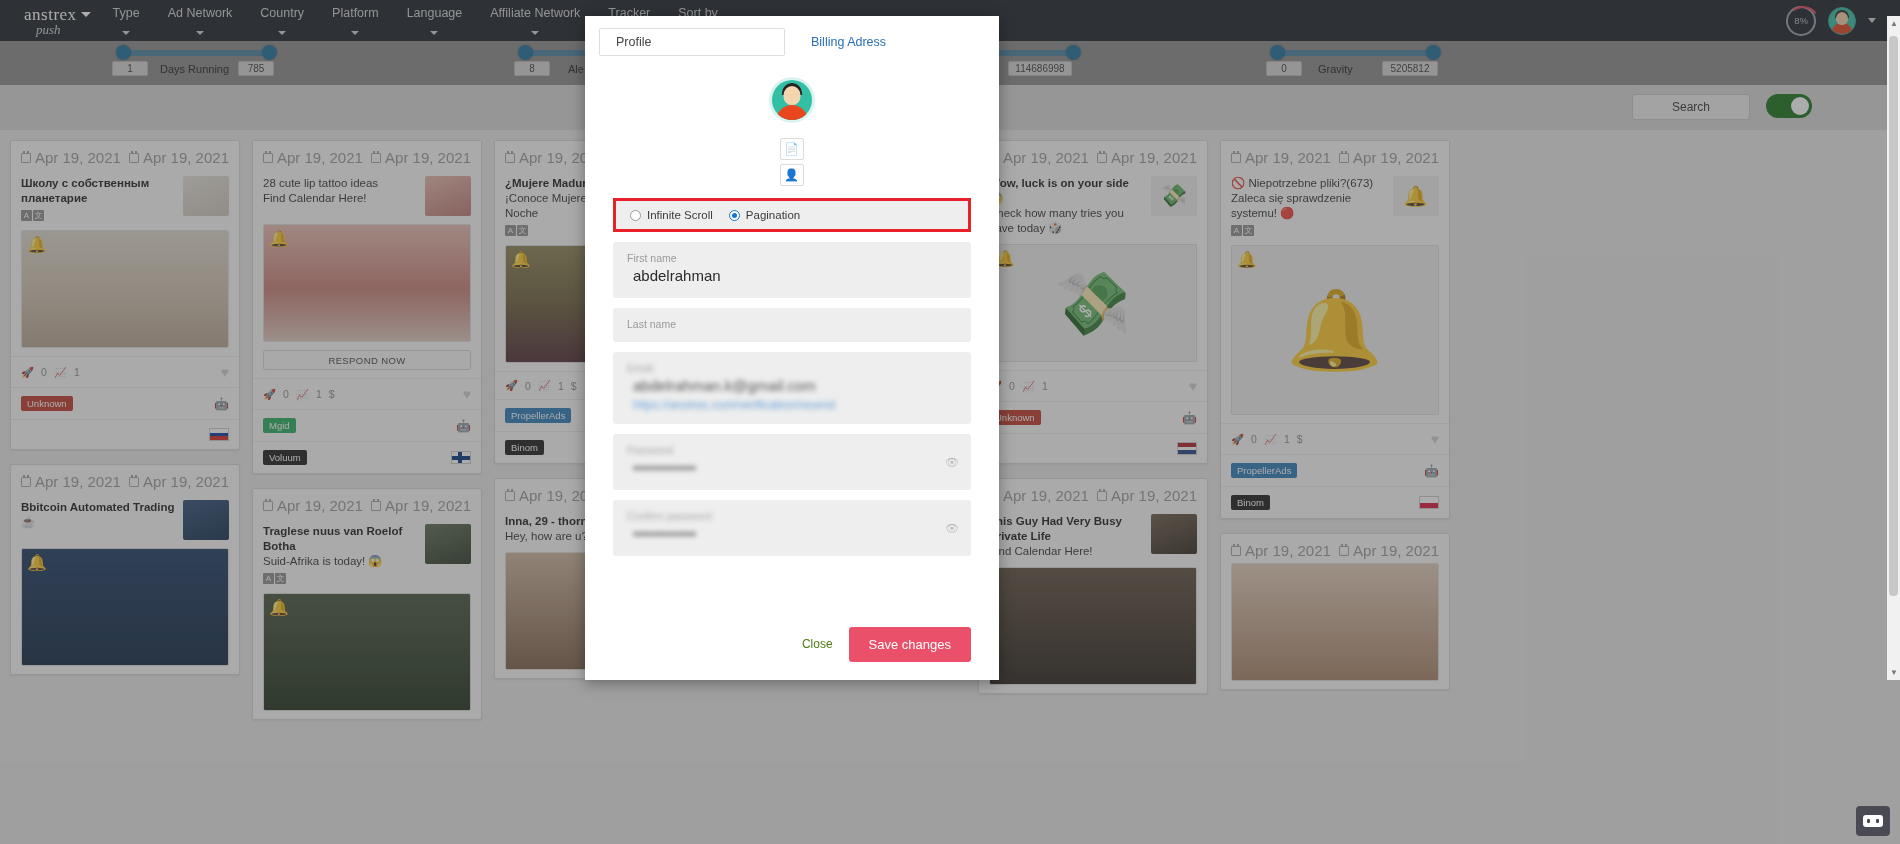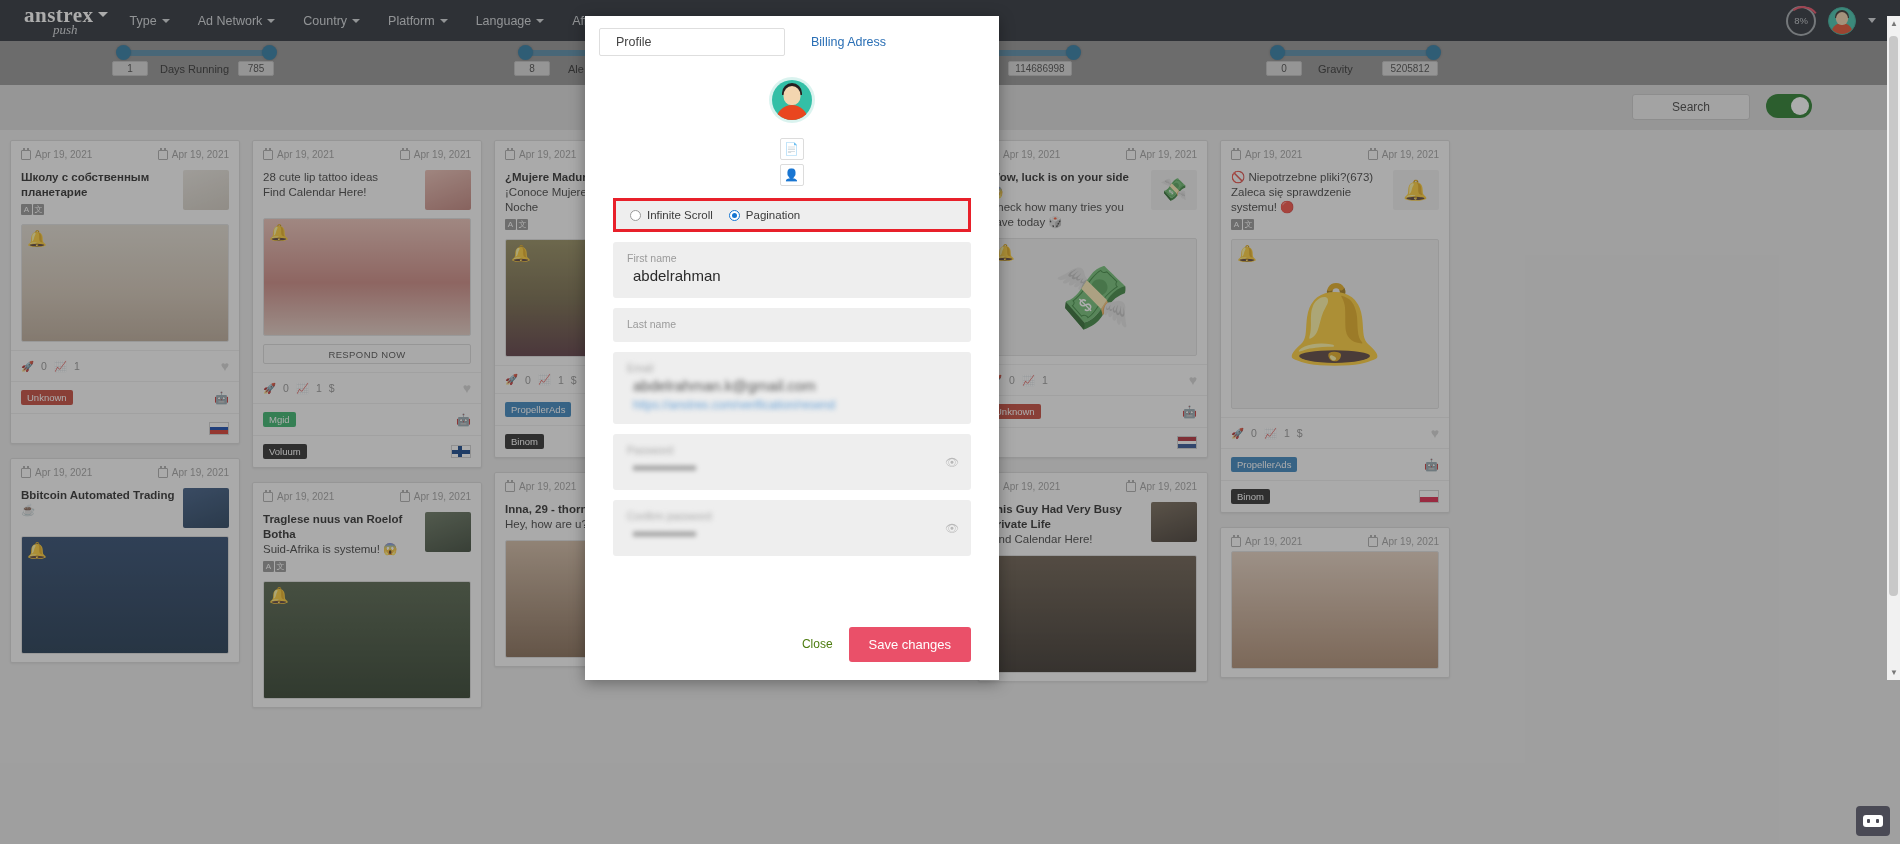--- a/index.html
+++ b/index.html
@@ -9,28 +9,28 @@
     font-family: "Liberation Sans", sans-serif;
     background:#e9e9e9;
   }
   
   .topnav{
     position:absolute; top:0; left:0; width:1900px; height:41px;
     background:#1b2028; display:flex; align-items:center; padding:0 12px;
     z-index:40;
   }
   .brand{ display:flex; flex-direction:column; margin-right:22px; padding-left:12px;}
-  .brand-main{ color:#ffffff; font-size:21px; letter-spacing:.5px; line-height:18px;
-    font-family:"Liberation Serif", serif; font-weight:700; position:relative;}
+  .brand-main{ color:#ffffff; font-size:17px; letter-spacing:.5px; line-height:18px;
+    font-family:"Liberation Serif", serif; font-weight:400; position:relative;}
   .brand-sub{ color:#cfd3d8; font-size:13px; font-style:italic;
      font-family:"Liberation Serif", serif; text-align:right; line-height:12px; padding-right:16px;}
   .brand-caret{ position:absolute; right:-14px; top:6px; width:0;height:0;
     border-left:5px solid transparent;border-right:5px solid transparent;border-top:5px solid #ffffff;}
   .navitem{ color:#cfd3d8; font-size:12.5px; padding:0 14px; white-space:nowrap;
-    display:flex; align-items:center; gap:5px; cursor:pointer;}
+    display:flex; align-items:center; gap:11px; cursor:pointer;flex-direction:column;}
   .caret{ width:0;height:0;border-left:4px solid transparent;border-right:4px solid transparent;
     border-top:4px solid #cfd3d8; display:inline-block; }
   .nav-right{ margin-left:auto; display:flex; align-items:center; gap:12px; padding-right:12px;}
   .ring{ width:30px;height:30px;border-radius:50%;border:2px solid #9aa0a6;
     position:relative; display:flex;align-items:center;justify-content:center;}
   .ring::before{ content:""; position:absolute; top:-2px;left:-2px; width:30px;height:30px;
     border-radius:50%; border:2px solid transparent; border-top-color:#e8415a;
     transform:rotate(8deg);}
   .ring span{ color:#b9bec4; font-size:9.5px;}
   .avatar{ width:28px;height:28px;border-radius:50%; background:#33bfa6; overflow:hidden;
@@ -80,21 +80,21 @@
     background:#e9e9e9; padding:10px 10px 0 10px;
     display:flex; gap:12px; overflow:hidden;
   }
   .col{ width:230px; display:flex; flex-direction:column; gap:14px; flex:none;}
   .card{
     background:#fbfbfb; border:1px solid #d8d8d8; border-radius:2px;
     box-shadow:0 1px 2px rgba(0,0,0,.08); overflow:hidden;
   }
   .card-dates{
     display:flex; justify-content:space-between; padding:8px 10px 4px 10px;
-    font-size:10px; color:#9a9a9a;
+    font-size:15px; color:#9a9a9a;
   }
   .cal{ display:inline-block; width:10px;height:10px;border:1.4px solid #a6a6a6;
     border-radius:1px; position:relative; margin-right:4px; vertical-align:-1px;}
   .cal::before{content:"";position:absolute;top:-3px;left:1px;width:2px;height:3px;background:#a6a6a6;}
   .cal::after{content:"";position:absolute;top:-3px;right:1px;width:2px;height:3px;background:#a6a6a6;}
   .dt{ display:flex; align-items:center;}
   .card-body{ display:flex; padding:6px 10px 8px 10px; gap:8px;}
   .card-text{ flex:1; font-size:11.5px; line-height:15px; color:#333;}
   .card-text .t1{ font-weight:bold; color:#1c1c1c;}
   .thumb{ width:46px;height:40px; flex:none; border-radius:2px; overflow:hidden;
@@ -404,21 +404,21 @@
             <span>Apr 19, 2021</span>
           </span>
         <span class="dt">
             <i class="cal"></i>
             <span>Apr 19, 2021</span>
           </span>
       </div>
       <div class="card-body">
         <div class="card-text">
           <div class="t1">Traglese nuus van Roelof Botha</div>
-          <div>Suid-Afrika is systemu! 😱</div>
+          <div>Suid-Afrika is today! 😱</div>
           <div class="badge-lang">
               <i>A</i>
               <i>文</i>
             </div>
         </div>
         <div class="thumb" style="background:linear-gradient(160deg,#5c6b54,#2d3a2a);"></div>
       </div>
       <div class="creative" style="background:linear-gradient(180deg,#46563d,#20301c);">
         <span class="bellmini">🔔</span>
       </div>

